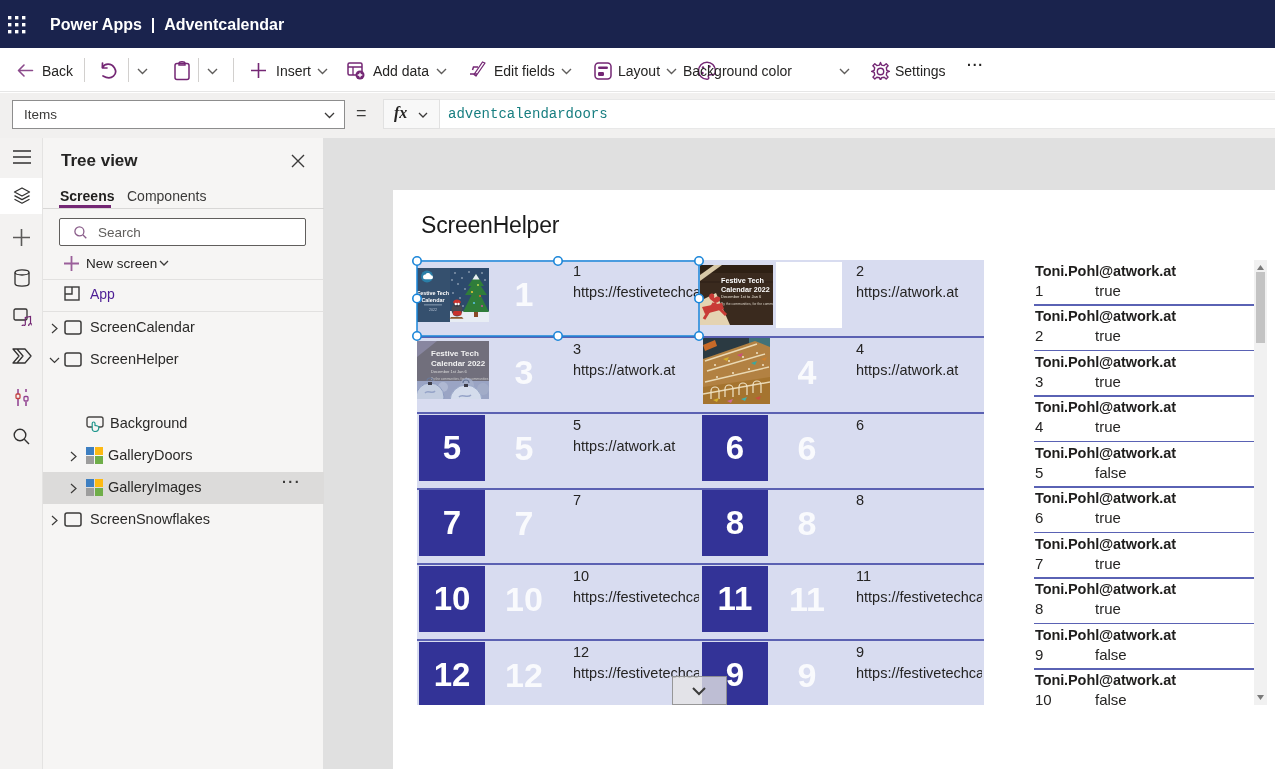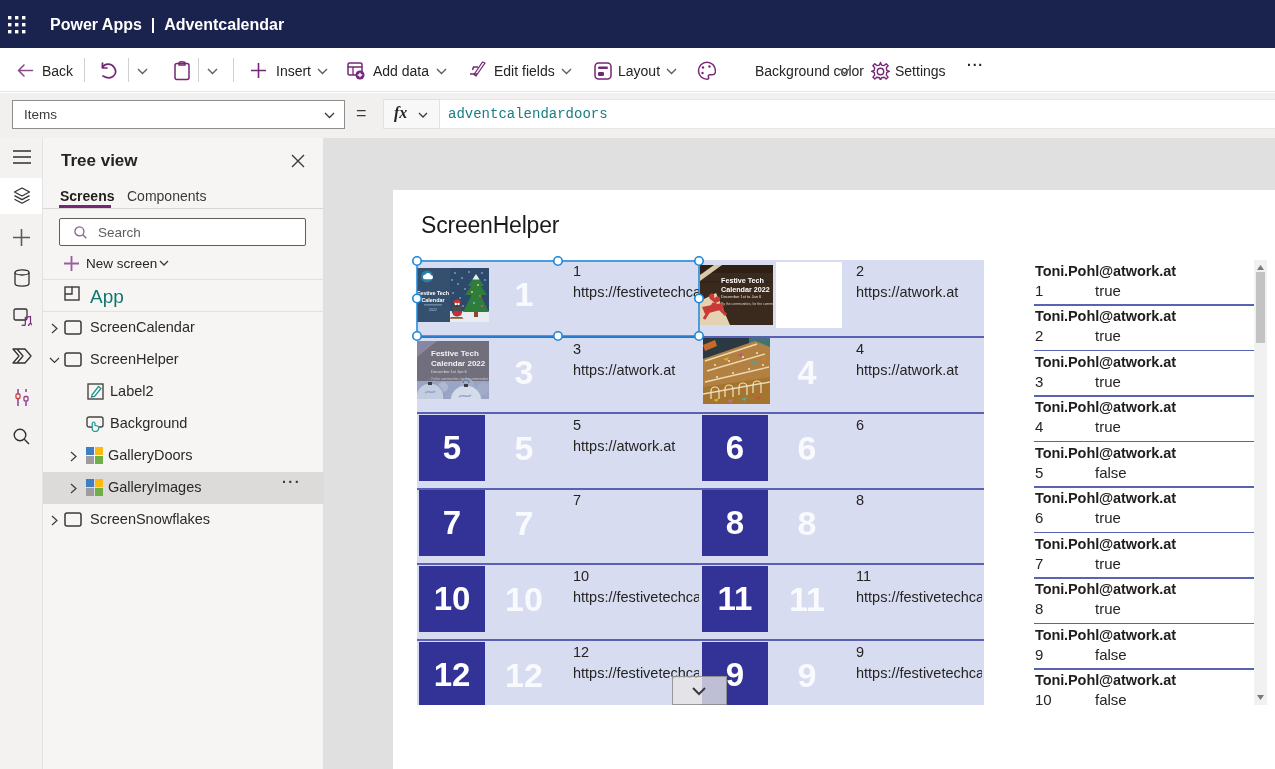--- a/index.html
+++ b/index.html
@@ -117,21 +117,21 @@
   <div class="tb-txt" style="left:618px">Layout</div>
   <svg class="abs" style="left:666px;top:20px" width="11" height="7" viewBox="0 0 11 7">
       <path d="M1 1l4.5 4.5L10 1" stroke="#605e5c" stroke-width="1.4" fill="none"></path>
     </svg>
   <svg class="abs" style="left:697px;top:13px" width="19" height="19" viewBox="0 0 19 19">
       <path d="M10 1.2 a 8.5 8.5 0 1 0 0 17 c 1.5 0 2-1 1.5-2 c-.6-1.2 0-2.5 1.5-2.5 l 2.5 0 c 1.7 0 3-1.3 3-3.5 C 18.2 4.5 14.5 1.2 10 1.2 Z" stroke="#742774" stroke-width="1.5" fill="none"></path>
       <circle cx="6" cy="6.5" r="1.2" fill="#742774"></circle>
       <circle cx="12.5" cy="5.5" r="1.2" fill="#742774"></circle>
       <circle cx="5.5" cy="12" r="1.2" fill="#742774"></circle>
     </svg>
-  <div class="tb-txt" style="left:755px">Background color</div>
+  <div class="tb-txt" style="left:683px">Background color</div>
   <svg class="abs" style="left:839px;top:20px" width="11" height="7" viewBox="0 0 11 7">
       <path d="M1 1l4.5 4.5L10 1" stroke="#605e5c" stroke-width="1.4" fill="none"></path>
     </svg>
   <svg class="abs" style="left:871px;top:13px" width="19" height="19" viewBox="0 0 19 19">
       <path d="M9.5 1.5 l1 2.6 2.7.5 2-1.8 1.9 1.9 -1.8 2 .5 2.7 2.6 1 -2.6 1 -.5 2.7 1.8 2 -1.9 1.9 -2-1.8 -2.7.5 -1 2.6 -1-2.6 -2.7-.5 -2 1.8 -1.9-1.9 1.8-2 -.5-2.7 -2.6-1 2.6-1 .5-2.7 -1.8-2 1.9-1.9 2 1.8 2.7-.5 Z" stroke="#742774" stroke-width="1.4" fill="none" stroke-linejoin="round"></path>
       <circle cx="9.5" cy="10.5" r="3.2" stroke="#742774" stroke-width="1.4" fill="none"></circle>
     </svg>
   <div class="tb-txt" style="left:895px">Settings</div>
   <div class="tb-txt" style="left:967px;top:9px;font-weight:bold;letter-spacing:1px">···</div>
 </div>
@@ -203,46 +203,39 @@
     </svg>
   <div class="abs" style="left:43px;top:118px;font-size:13.5px;color:#252423">New screen</div>
   <svg class="abs" style="left:116px;top:122px" width="10" height="6" viewBox="0 0 10 6">
       <path d="M1 1l4 4 4-4" stroke="#3b3a39" stroke-width="1.3" fill="none"></path>
     </svg>
   <div class="abs" style="left:0;top:141px;width:281px;height:1px;background:#e2e1e0"></div>
   <svg class="abs" style="left:21px;top:148px" width="16" height="15" viewBox="0 0 16 15">
       <rect x="1" y="1" width="14" height="13" stroke="#3b3a39" stroke-width="1.4" fill="none"></rect>
       <path d="M8 1 V8 H1" stroke="#3b3a39" stroke-width="1.4" fill="none"></path>
     </svg>
-  <div class="abs" style="left:47px;top:148px;font-size:19px;color:#0f766e">App</div>
+  <div class="abs" style="left:47px;top:148px;font-size:14px;color:#4c1d95">App</div>
   <div class="abs" style="left:0;top:173px;width:281px;height:1px;background:#e2e1e0"></div>
   <div class="tree-row" style="top:174px">
       <svg class="abs" style="left:8px;top:11px" width="7" height="11" viewBox="0 0 7 11">
         <path d="M1 1l5 4.5L1 10" stroke="#3b3a39" stroke-width="1.2" fill="none"></path>
       </svg>
       <svg class="abs" style="left:21px;top:8px" width="18" height="15" viewBox="0 0 18 15">
         <rect x="1" y="1" width="16" height="13" rx="2" stroke="#3b3a39" stroke-width="1.5" fill="none"></rect>
       </svg>
       <span style="left:47px">ScreenCalendar</span>
     </div>
   <div class="tree-row" style="top:206px">
       <svg class="abs" style="left:6px;top:13px" width="11" height="7" viewBox="0 0 11 7">
         <path d="M1 1l4.5 4.5L10 1" stroke="#3b3a39" stroke-width="1.2" fill="none"></path>
       </svg>
       <svg class="abs" style="left:21px;top:8px" width="18" height="15" viewBox="0 0 18 15">
         <rect x="1" y="1" width="16" height="13" rx="2" stroke="#3b3a39" stroke-width="1.5" fill="none"></rect>
       </svg>
       <span style="left:47px">ScreenHelper</span>
-    </div>
-  <div class="tree-row" style="top:238px">
-      <svg class="abs" style="left:44px;top:7px" width="17" height="17" viewBox="0 0 17 17">
-        <rect x="1" y="1" width="15" height="15" stroke="#484644" stroke-width="1.4" fill="none"></rect>
-        <path d="M5 12 L11.5 3.5 L14 5.5 L7.5 13.5 L4.5 14 Z" stroke="#1f978d" stroke-width="1.3" fill="#fff"></path>
-      </svg>
-      <span style="left:67px">Label2</span>
     </div>
   <div class="tree-row" style="top:270px">
       <svg class="abs" style="left:43px;top:8px" width="18" height="16" viewBox="0 0 18 16">
         <rect x="1" y="1" width="16" height="10" rx="2" stroke="#484644" stroke-width="1.4" fill="none"></rect>
         <path d="M9 15.5 c-1.8 0-2.8-1.2-2.8-2.8 L6.2 7.4 c0-.8.6-1.4 1.4-1.4 .8 0 1.4.6 1.4 1.4 l0 2 2.6.6 c1 .3 1.4 1 1.2 2 l-.4 1.7 c-.3 1.2-1.3 1.8-3.4 1.8 Z" stroke="#1f978d" stroke-width="1.2" fill="#f6f5f4"></path>
       </svg>
       <span style="left:67px">Background</span>
     </div>
   <div class="tree-row" style="top:302px">
       <svg class="abs" style="left:27px;top:11px" width="7" height="11" viewBox="0 0 7 11">

